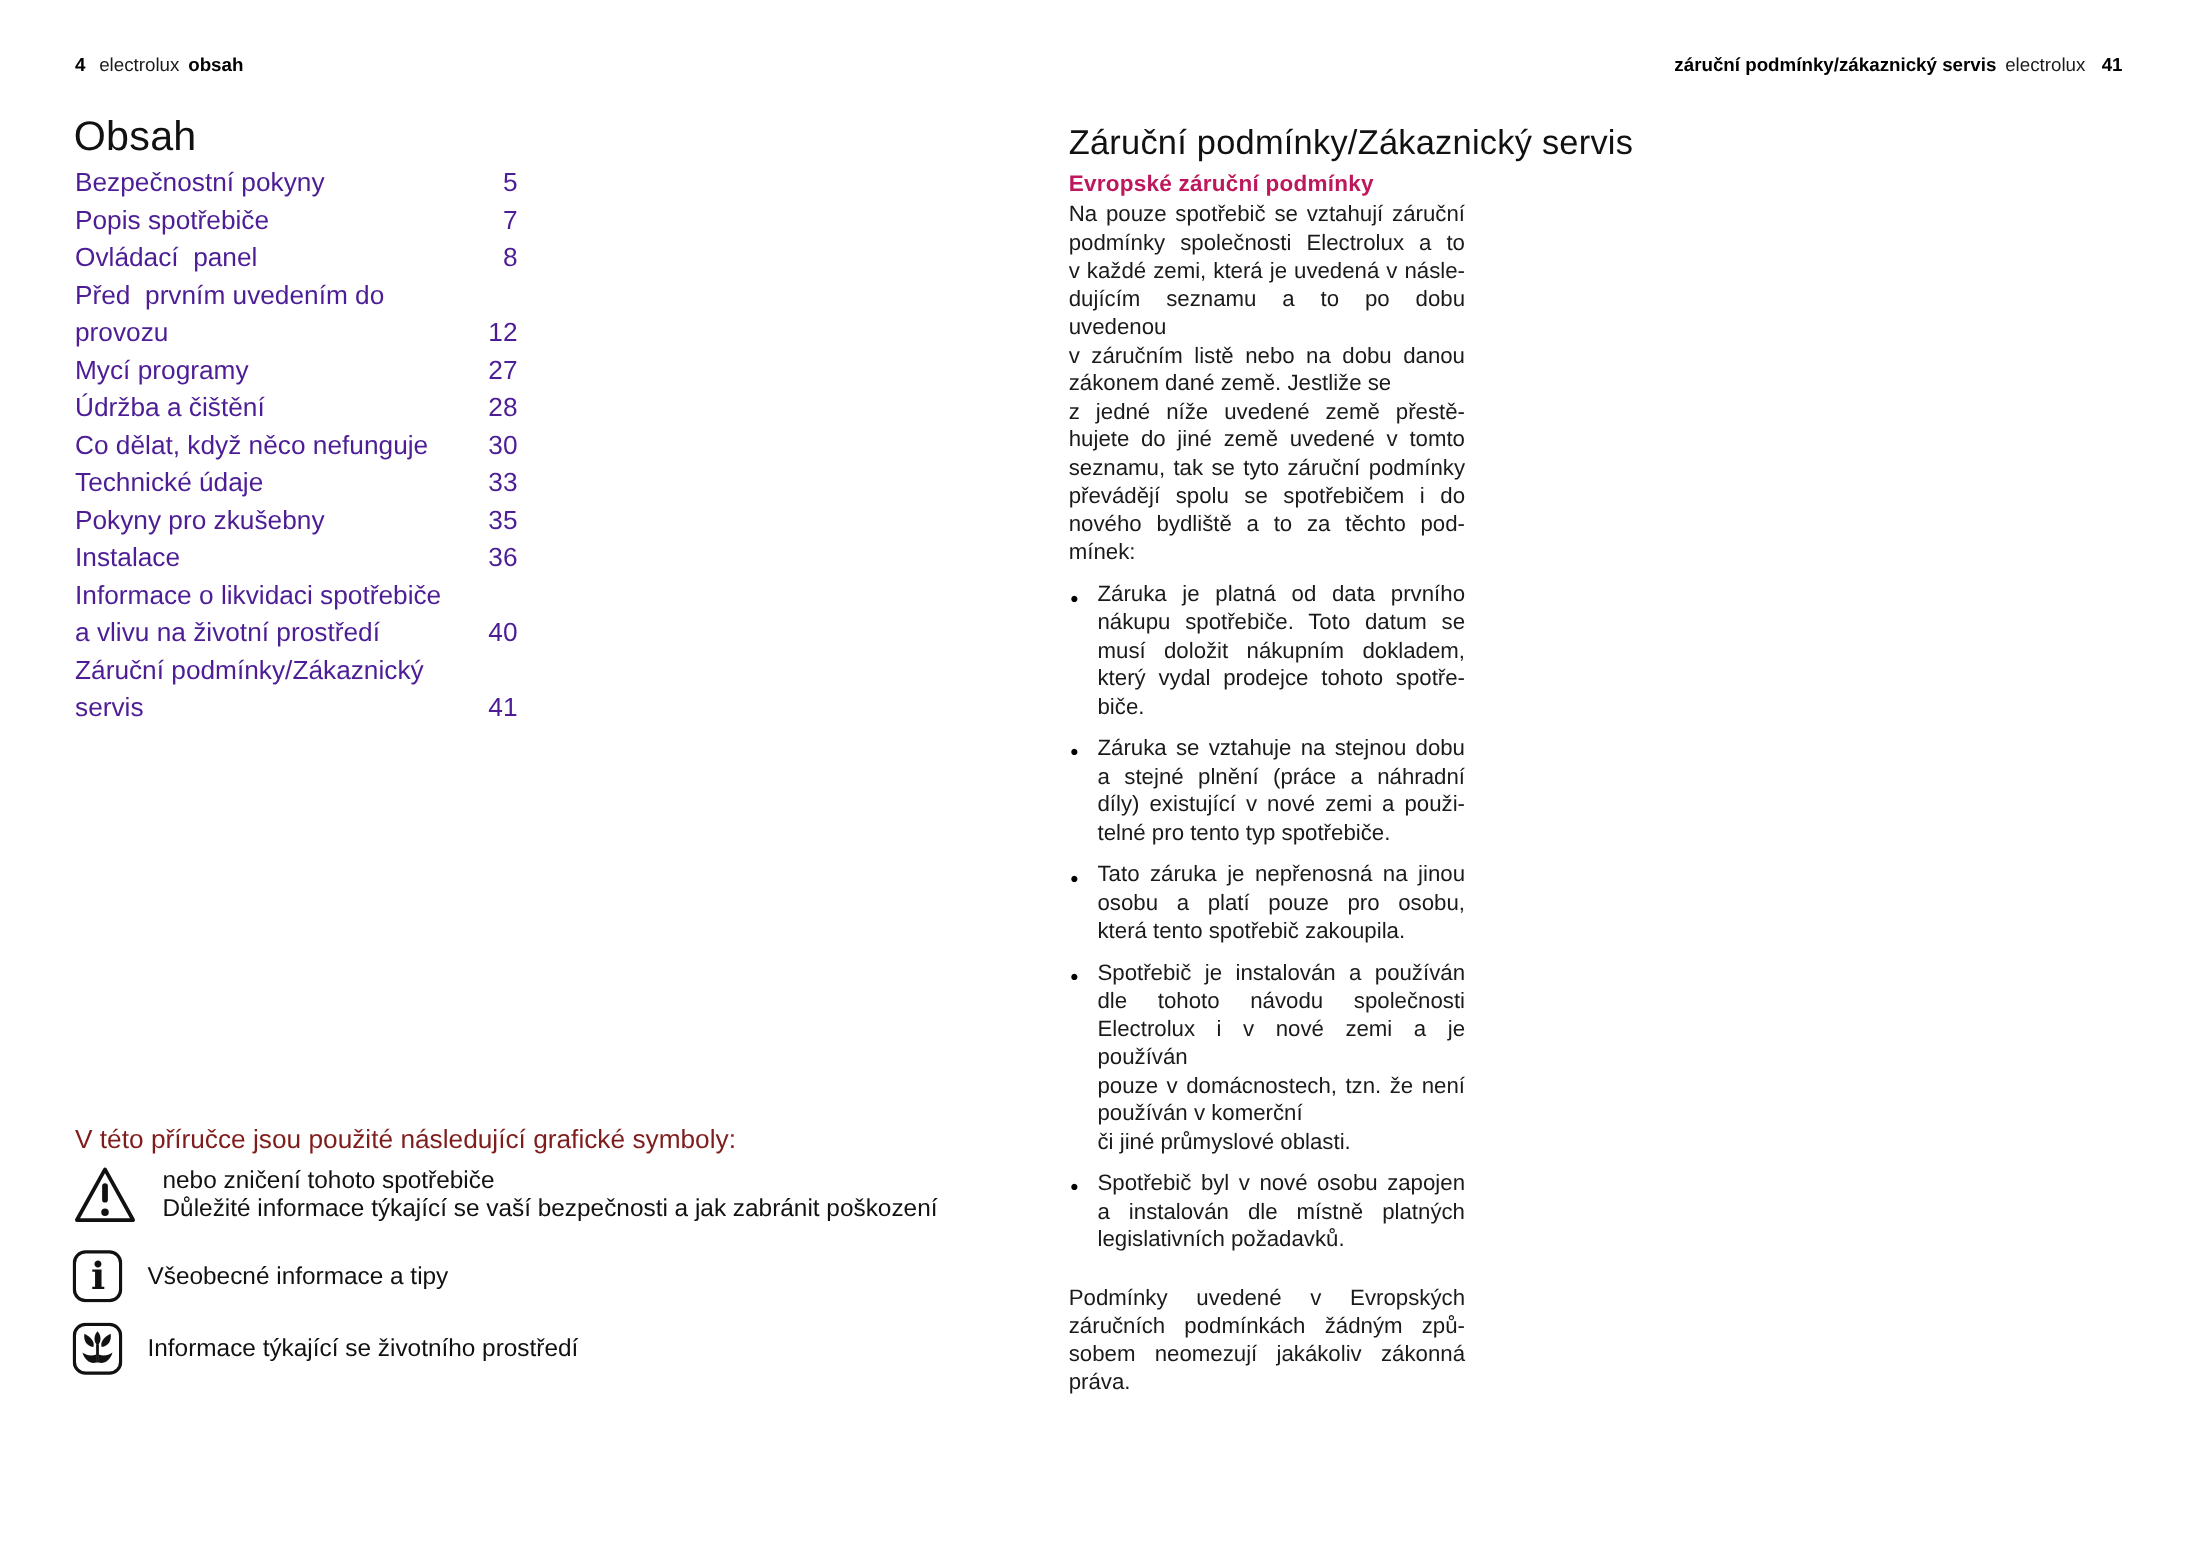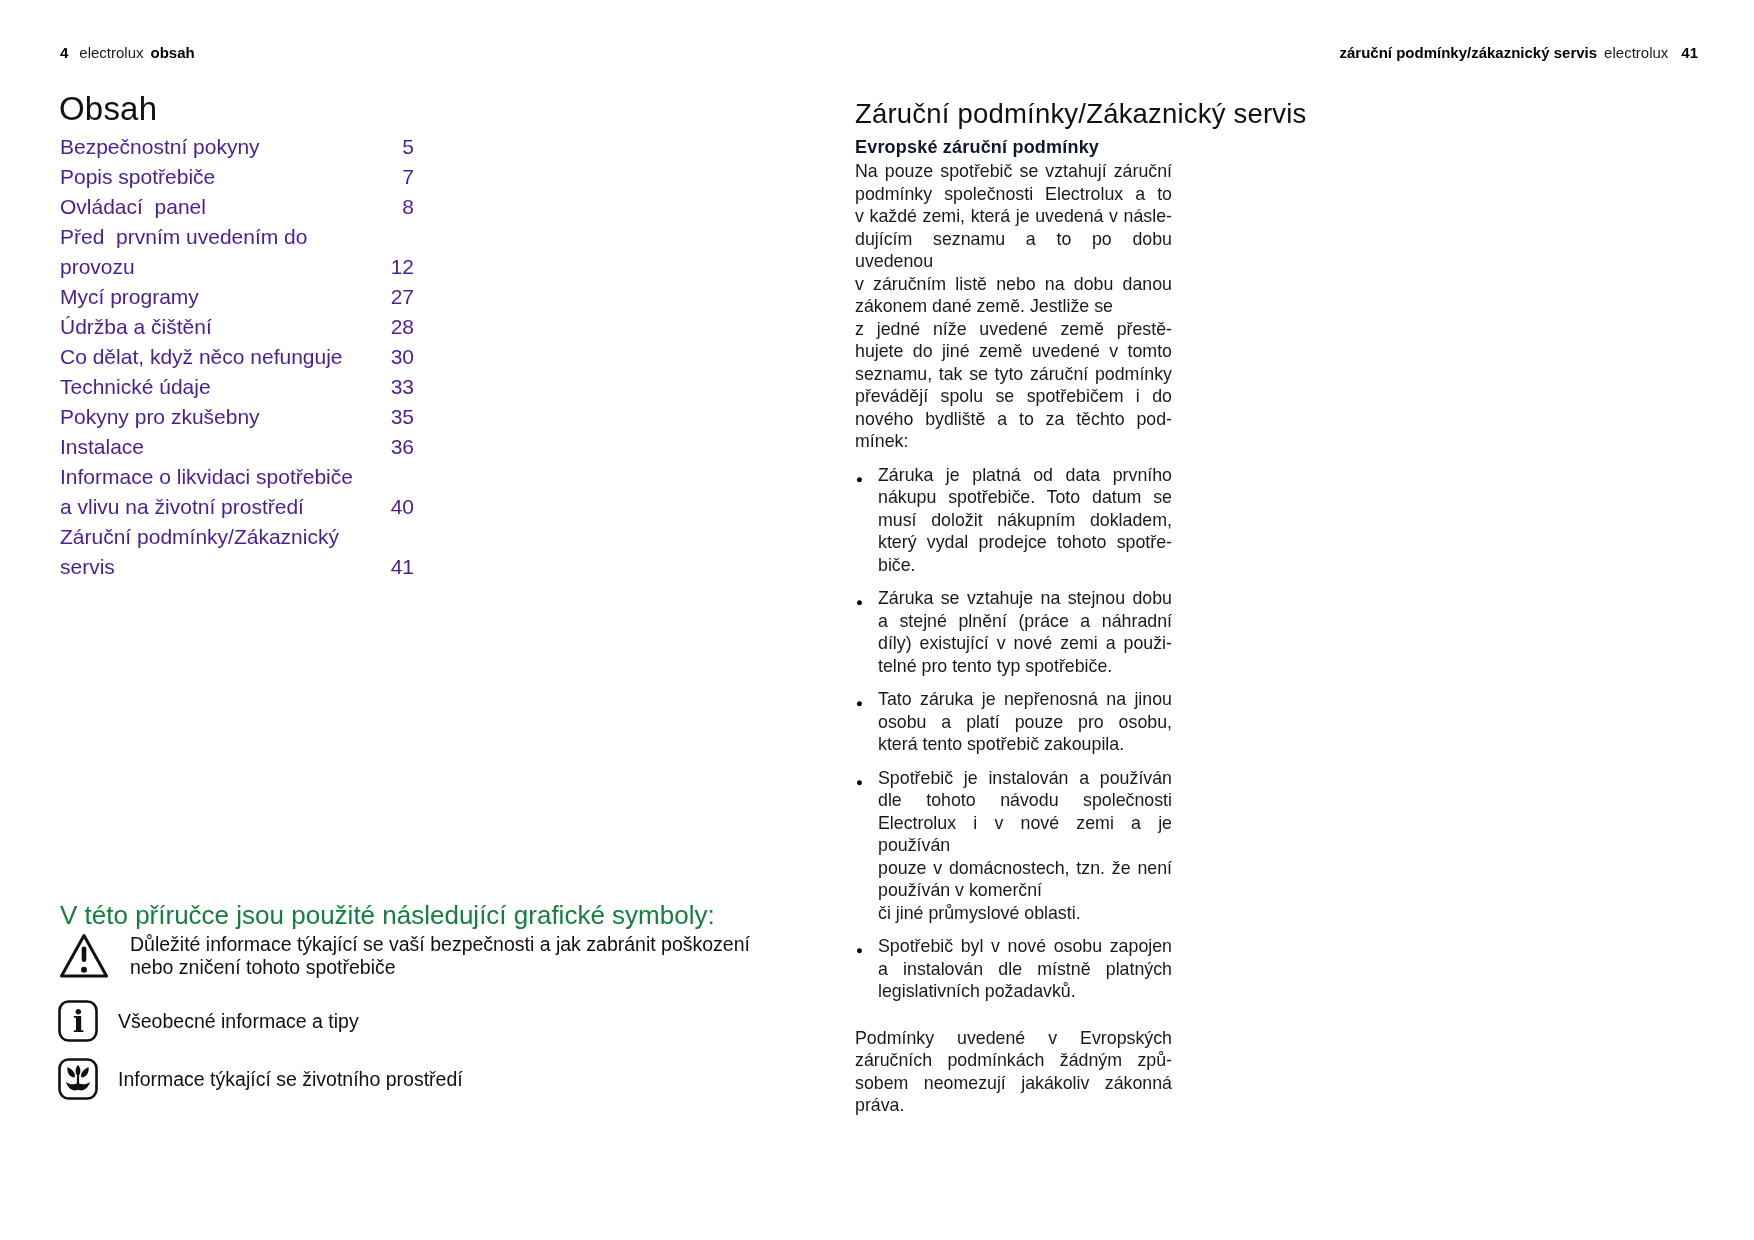--- a/index.html
+++ b/index.html
@@ -22,31 +22,31 @@
   .hdr-right .sect { margin-right:7px; }
   .hdr-right .brand { margin-right:13px; }
 
   
   .title-l { position:absolute; left:59px; top:90px; font-size:33px; font-weight:400; letter-spacing:.2px; color:#111; }
   .toc { position:absolute; left:60px; top:132px; width:354px; font-size:21px; color:#4c1d95; }
   .toc-row { display:flex; justify-content:space-between; align-items:flex-end; line-height:30px; }
   .toc-label { white-space:pre-wrap; }
   .toc-page { padding-left:12px; }
 
-  .sym-intro { position:absolute; left:60px; top:900px; font-size:26px; color:#15803d; }
+  .sym-intro { position:absolute; left:60px; top:900px; font-size:21px; color:#7f1d1d; }
   .sym-row { position:absolute; left:58px; display:flex; align-items:center; gap:20px; }
   .sym-row.r0 { top:931px; }
   .sym-row.r1 { top:1000px; }
   .sym-row.r2 { top:1058px; }
   .sym-icon { flex:0 0 auto; display:flex; }
   .sym-text { font-size:19.5px; line-height:23px; color:#111; }
 
   
   .title-r { position:absolute; left:855px; top:98px; font-size:27.5px; font-weight:400; letter-spacing:.2px; color:#111; white-space:nowrap; }
-  .subtitle-r { position:absolute; left:855px; top:137px; font-size:18px; font-weight:700; color:#0f172a; letter-spacing:.2px; }
+  .subtitle-r { position:absolute; left:855px; top:137px; font-size:18px; font-weight:700; color:#be185d; letter-spacing:.2px; }
   .rbody { position:absolute; left:855px; top:160px; width:317px; font-size:17.8px; line-height:22.5px; color:#1a1a1a; }
   .line { min-height:22.5px; }
   .line.j { text-align:justify; text-align-last:justify; text-justify:inter-word; }
   .bullet { position:relative; padding-left:23px; margin-top:11px; }
   .bullet .dot { position:absolute; left:1px; top:4px; font-size:11.5px; color:#000; }
   #outro { margin-top:24px; }
 </style>
 </head>
 <body>
 
@@ -116,22 +116,22 @@
 <div id="symbols">
     <div class="sym-row r0">
       <span class="sym-icon">
         <svg width="52" height="50" viewBox="0 0 52 50">
           <path d="M26 4.5 L48.5 45 L3.5 45 Z" fill="none" stroke="#111" stroke-width="3" stroke-linejoin="round"></path>
           <rect x="23.7" y="15.5" width="4.6" height="15.5" rx="2.3" fill="#111"></rect>
           <circle cx="26" cy="38.7" r="3" fill="#111"></circle>
         </svg>
       </span>
       <div class="sym-text">
+        <div class="line">nebo zničení tohoto spotřebiče</div>
         <div class="line">Důležité informace týkající se vaší bezpečnosti a jak zabránit poškození</div>
-        <div class="line">nebo zničení tohoto spotřebiče</div>
       </div>
     </div>
     <div class="sym-row r1">
       <span class="sym-icon">
         <svg width="40" height="42" viewBox="0 0 40 42">
           <rect x="1.5" y="1.5" width="37" height="39" rx="9" fill="none" stroke="#111" stroke-width="2.6"></rect>
           <text x="20.5" y="31.5" text-anchor="middle" font-family="DejaVu Serif, serif" font-size="30" font-weight="bold" fill="#111">i</text>
         </svg>
       </span>
       <div class="sym-text">

